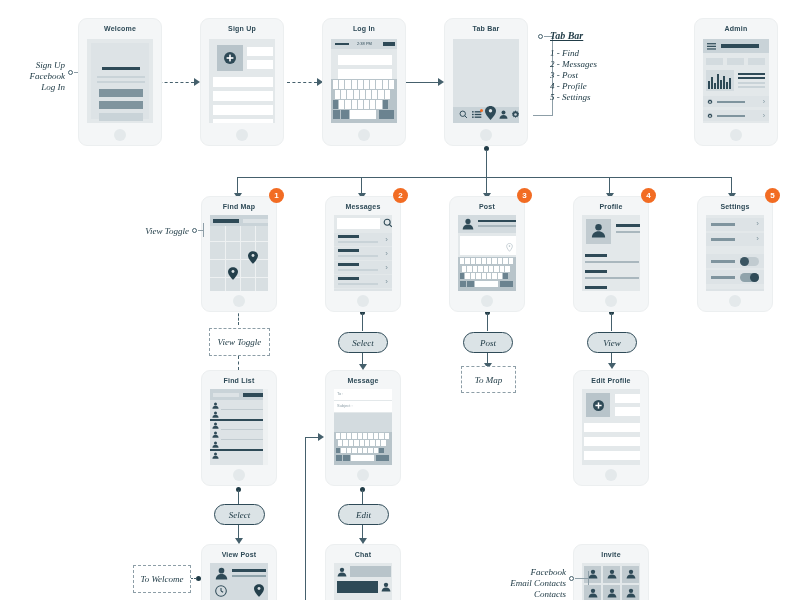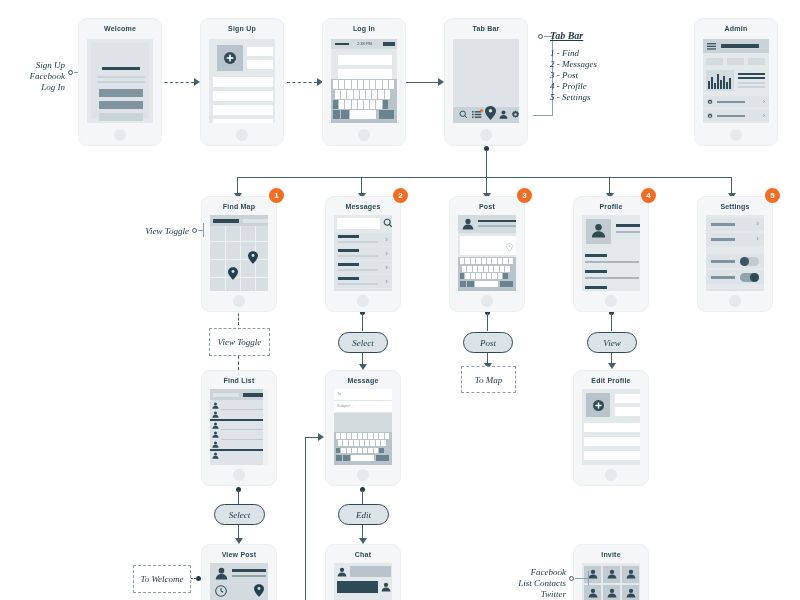--- a/index.html
+++ b/index.html
@@ -686,20 +686,20 @@
       <svg class="ic" style="left:44px;top:25px" width="10" height="10" viewBox="0 0 12 12">
           <circle cx="6" cy="3.4" r="2.6" fill="#2e4a57"></circle>
           <path d="M0.7 11.5c0-3.1 2.4-5 5.3-5s5.3 1.9 5.3 5z" fill="#2e4a57"></path>
         </svg>
     </div>
 
   </div>
 
   <div class="note r" style="left:488px;top:567px;width:78px">
     <div>Facebook</div>
-    <div>List Contacts</div>
-    <div>Twitter</div>
+    <div>Email Contacts</div>
+    <div>Contacts</div>
   </div>
   <div class="ring" style="left:569px;top:576px"></div>
   <div class="lnl" style="left:575px;top:578px;width:13px;height:1px"></div>
   <div class="lnl" style="left:588px;top:571px;width:1px;height:14px"></div>
 
 </div>
 
 </body></html>

